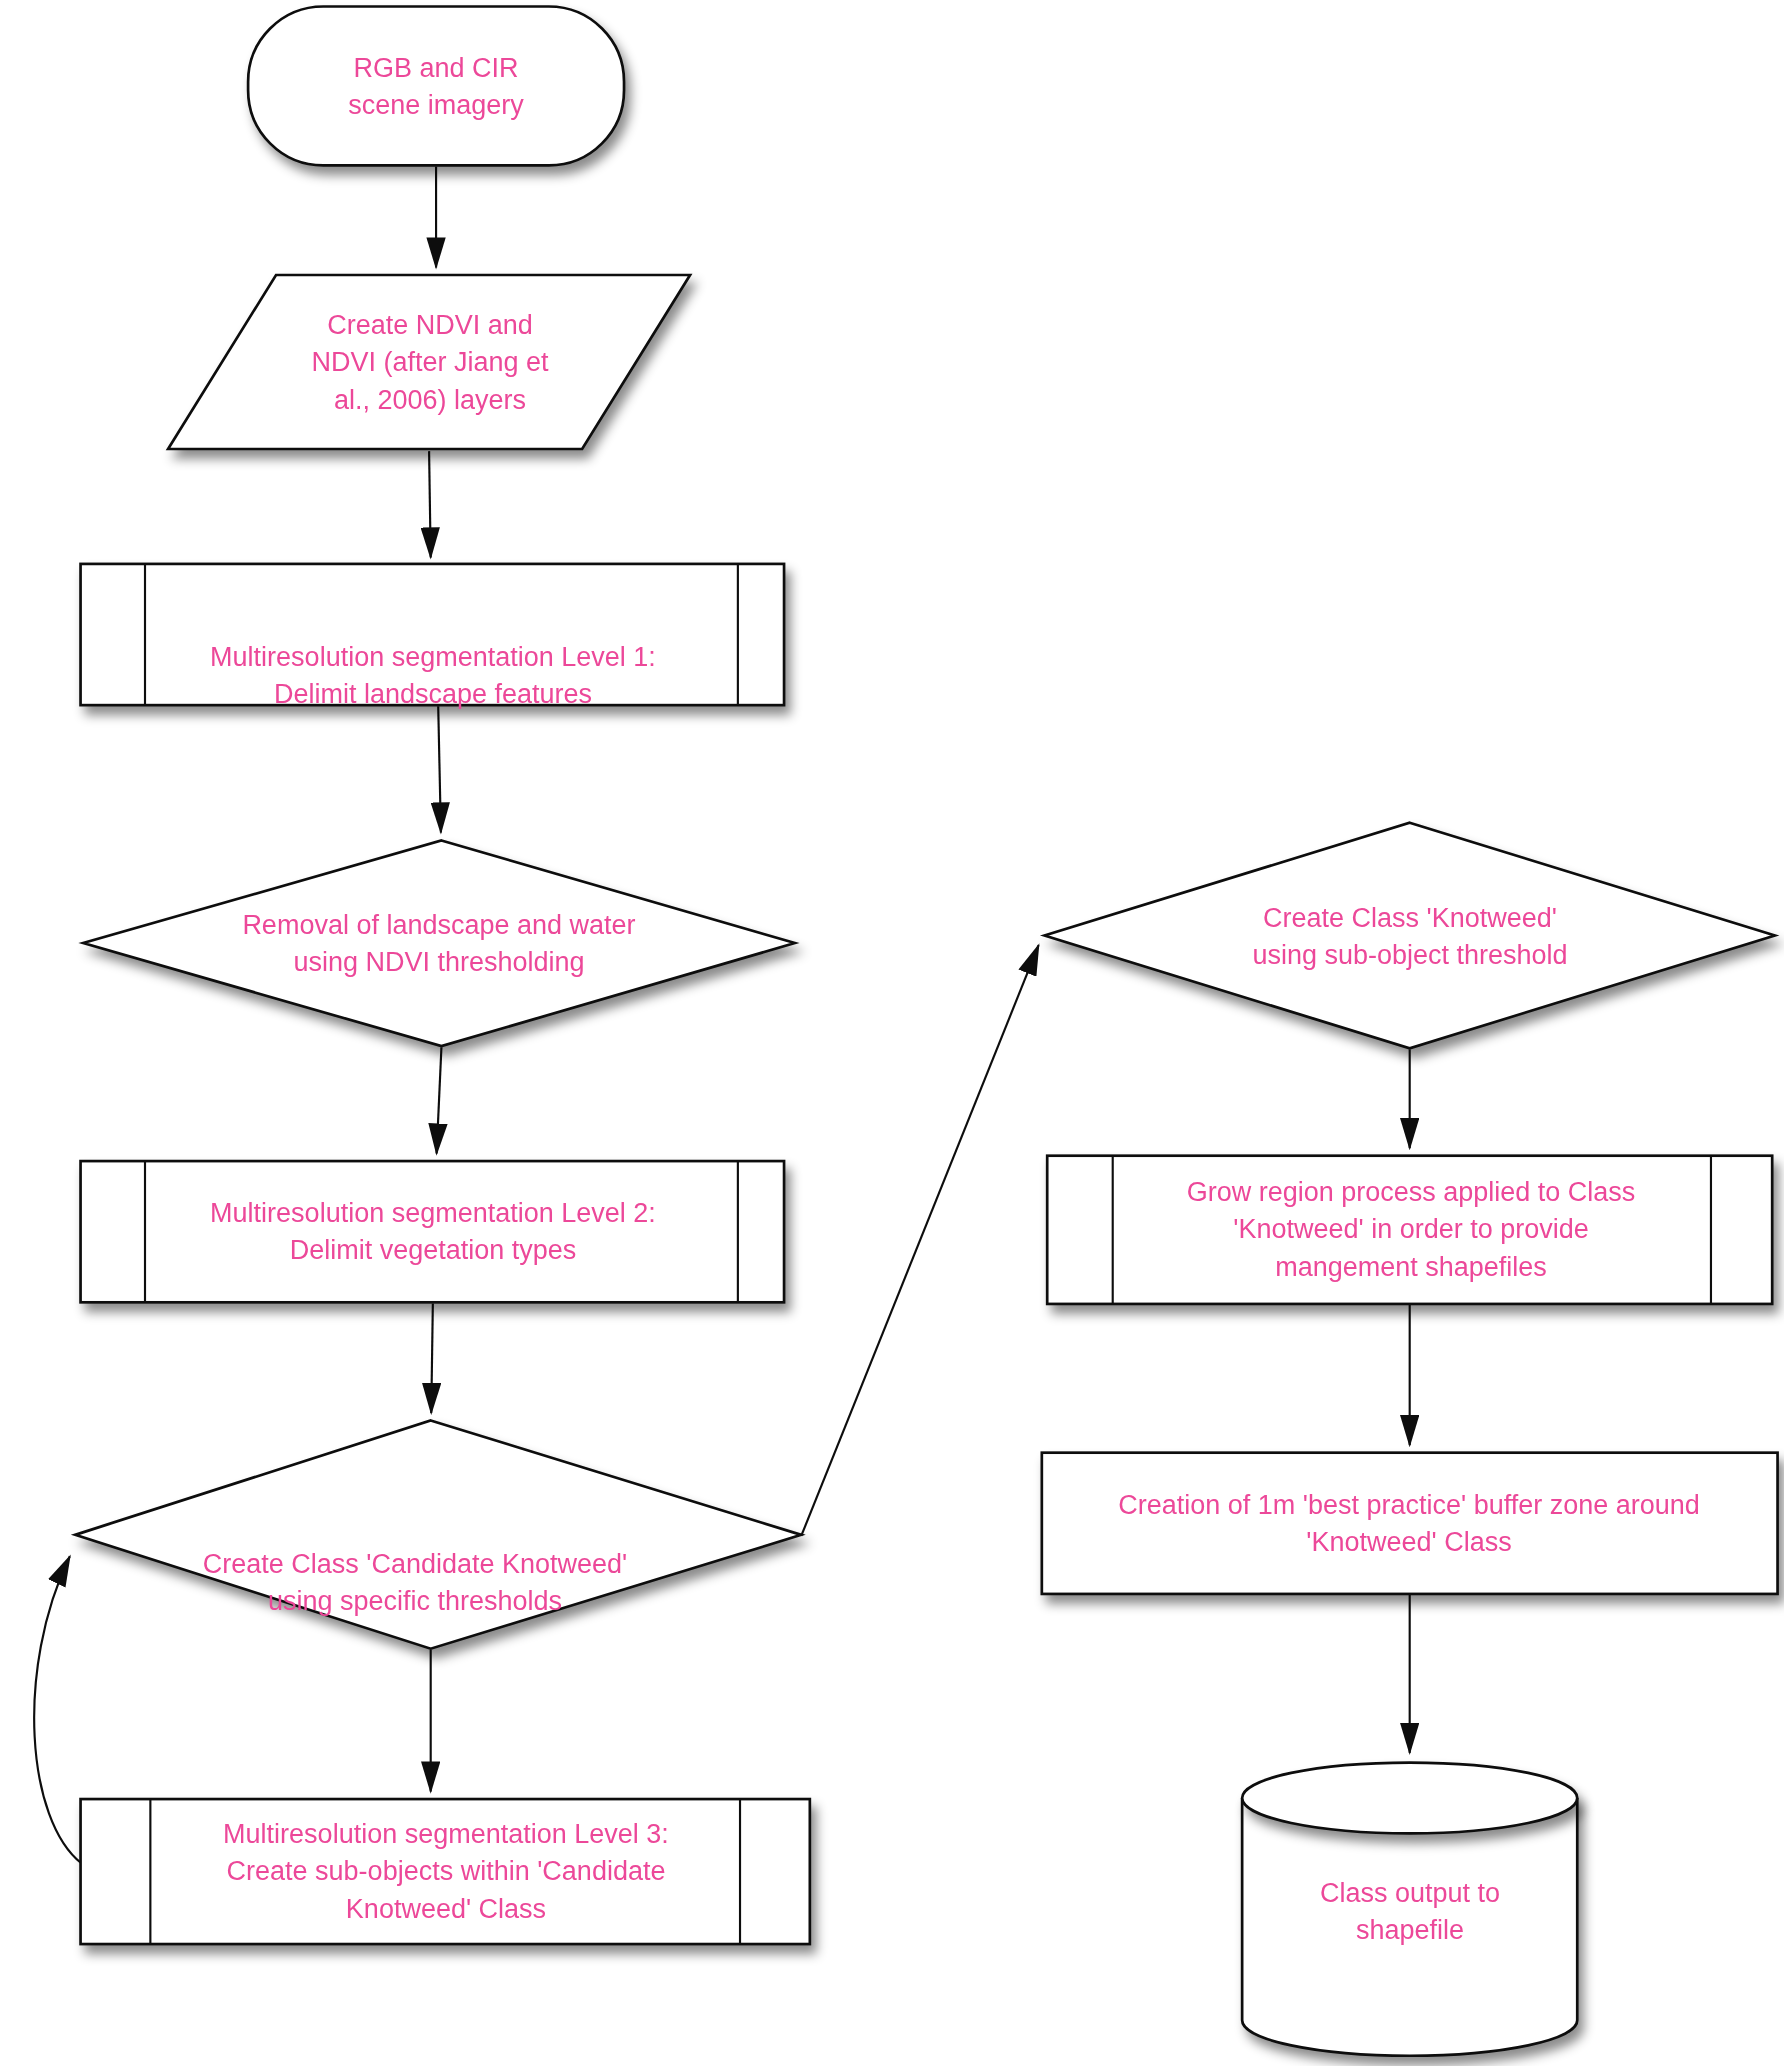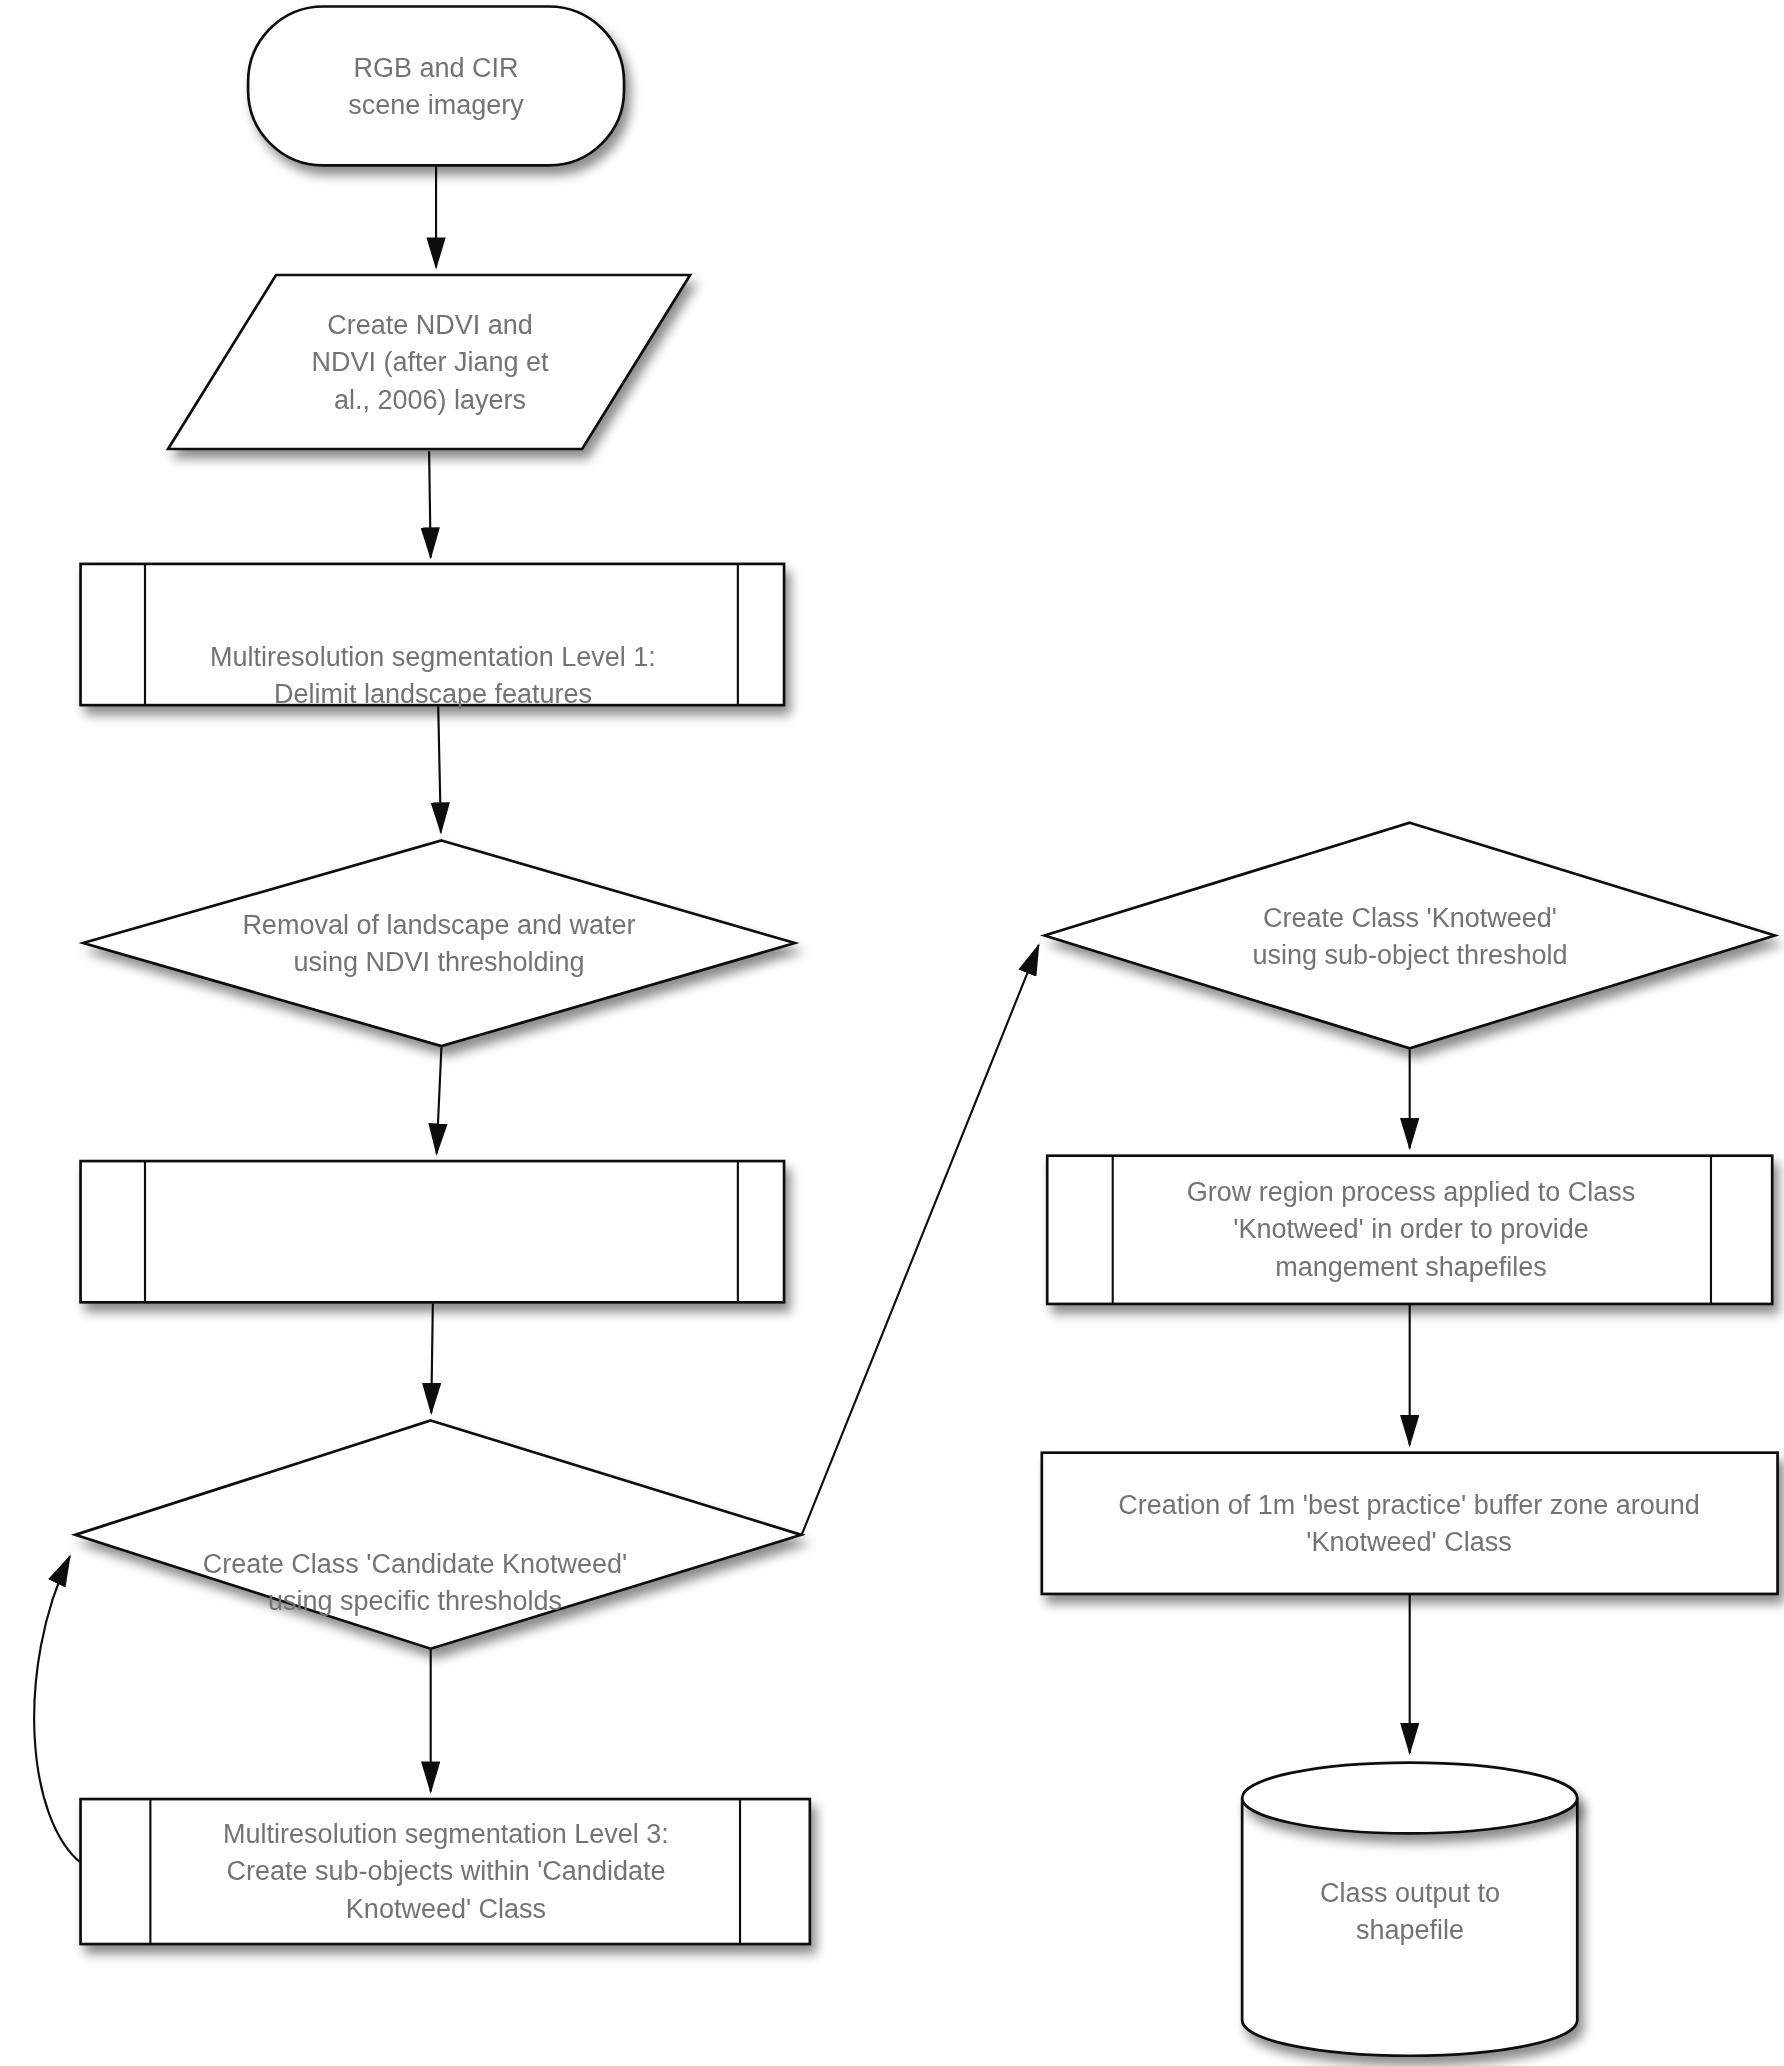--- a/index.html
+++ b/index.html
@@ -4,21 +4,21 @@
 <style>
   html,body{margin:0;padding:0;background:#ffffff;}
   .canvas{position:relative;width:1784px;height:2066px;background:#ffffff;overflow:hidden;
           font-family:"Liberation Sans", sans-serif;}
   .canvas svg{position:absolute;left:0;top:0;width:100%;height:100%;}
   .shape{fill:#ffffff;stroke:#0d0d0d;stroke-width:5;
          filter:drop-shadow(10px 16px 10px rgba(0,0,0,0.45));}
   .innerline{stroke:#0d0d0d;stroke-width:4;}
   .edge{fill:none;stroke:#0d0d0d;stroke-width:4;}
   .label{position:absolute;transform:translate(-50%,-50%);text-align:center;
-         color:#737373;font-size:27px;line-height:1.38;white-space:pre-line;}
+         color:#ec4899;font-size:27px;line-height:1.38;white-space:pre-line;}
 </style>
 </head>
 <body>
 
 <div class="canvas">
 
   <svg viewBox="0 0 3322 3847">
     <defs>
       <marker id="arrow" orient="auto" markerWidth="15" markerHeight="9" refX="14" refY="4.5">
         <path d="M0,0 L15,4.5 L0,9 Z" fill="#0d0d0d"></path>
@@ -80,20 +80,22 @@
 
   <div class="label" style="left:436px;top:87px;width:344px;">RGB and CIR
 scene imagery</div>
   <div class="label" style="left:430px;top:363px;width:419px;">Create NDVI and
 NDVI (after Jiang et
 al., 2006) layers</div>
   <div class="label" style="left:433px;top:635px;width:580px;margin-top:41px;">Multiresolution segmentation Level 1:
 Delimit landscape features</div>
   <div class="label" style="left:439px;top:944px;width:612px;">Removal of landscape and water
 using NDVI thresholding</div>
+  <div class="label" style="left:433px;top:1232px;width:580px;">Multiresolution segmentation Level 2:
+Delimit vegetation types</div>
   <div class="label" style="left:415px;top:1535px;width:666px;margin-top:48px;">Create Class 'Candidate Knotweed'
 using specific thresholds</div>
   <div class="label" style="left:446px;top:1872px;width:585px;">Multiresolution segmentation Level 3:
 Create sub-objects within 'Candidate
 Knotweed' Class</div>
   <div class="label" style="left:1410px;top:937px;width:612px;">Create Class 'Knotweed'
 using sub-object threshold</div>
   <div class="label" style="left:1411px;top:1230px;width:671px;">Grow region process applied to Class
 'Knotweed' in order to provide
 mangement shapefiles</div>

